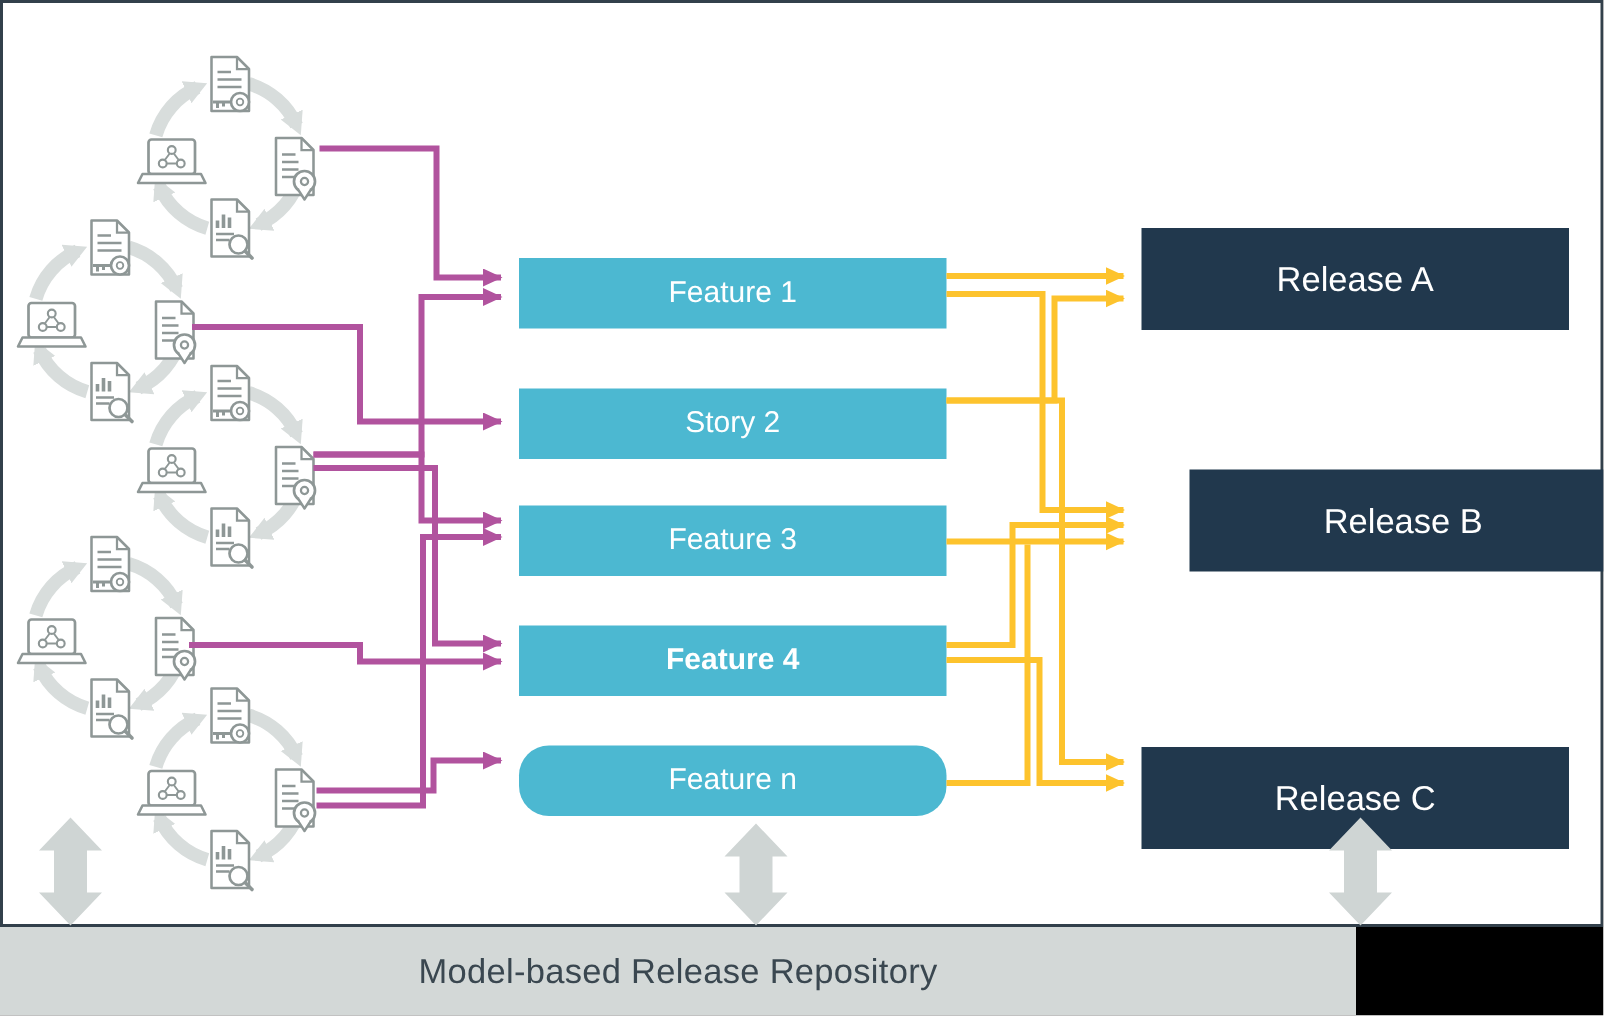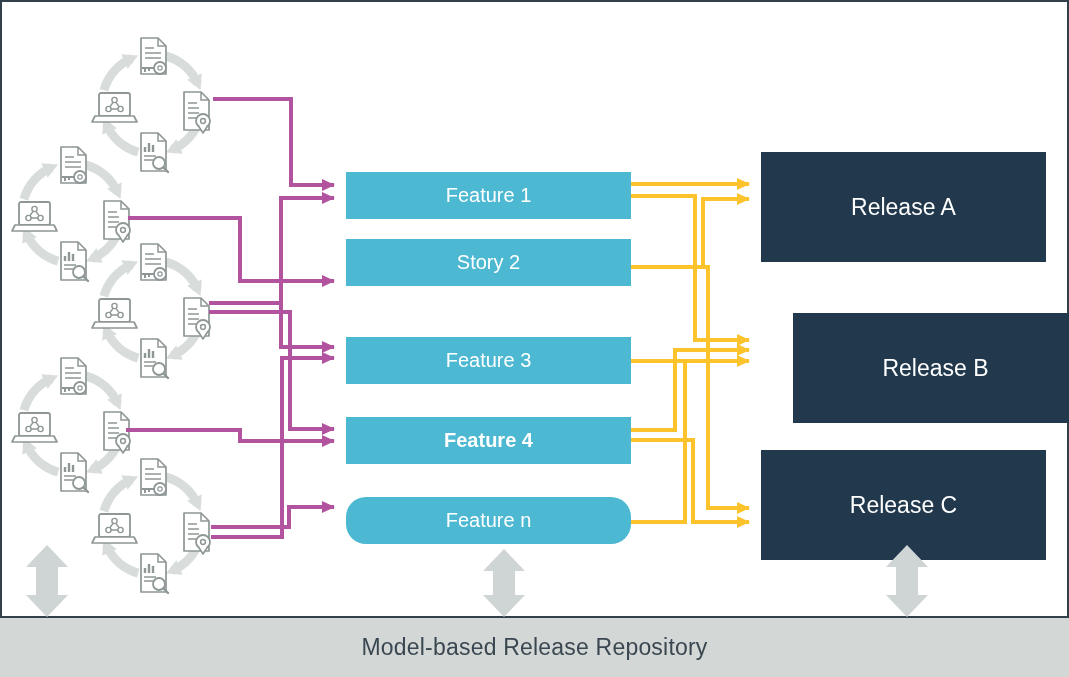--- a/index.html
+++ b/index.html
@@ -5,32 +5,32 @@
   html,body{margin:0;padding:0;background:#fff;}
   .stage{
     position:relative;width:1069px;height:677px;overflow:hidden;
     font-family:"Liberation Sans",sans-serif;background:#000000;
   }
   .diagram-area{
     position:absolute;left:0;top:0;width:1069px;height:618px;
     background:#ffffff;border:2px solid #32404b;box-sizing:border-box;
   }
   .bottom-bar{
-    position:absolute;left:0;top:618px;width:1069px;height:59px;
+    position:absolute;left:0;top:618px;width:904px;height:59px;
     background:#d3d8d7;display:flex;align-items:center;justify-content:center;
     color:#3a4750;font-size:23px;letter-spacing:0.2px;
   }
   .node{
     position:absolute;display:flex;align-items:center;justify-content:center;
     color:#ffffff;box-sizing:border-box;
   }
   .feature{left:346px;width:285px;height:47px;background:#4cb8d1;font-size:20px;}
-  .release{left:761px;width:285px;height:110px;background:#21384d;font-size:23px;}
-  .f1{top:172px;} .f2{top:239px;} .f3{top:337px;} .f4{top:417px;font-weight:bold;} .f5{top:497px;border-radius:20px;}
-  .r1{top:152px;} .r2{top:313px;margin-left:32px;} .r3{top:450px;}
+  .release{left:761px;width:285px;height:68px;background:#21384d;font-size:23px;}
+  .f1{top:172px;} .f2{top:259px;} .f3{top:337px;} .f4{top:417px;font-weight:bold;} .f5{top:497px;border-radius:20px;}
+  .r1{top:152px;} .r2{top:313px;margin-left:32px;} .r3{top:498px;}
   svg.overlay{position:absolute;left:0;top:0;pointer-events:none;}
 </style>
 </head>
 <body>
 
 <div class="stage">
 
   <div class="diagram-area"></div>
 
   <div class="node feature f1">

